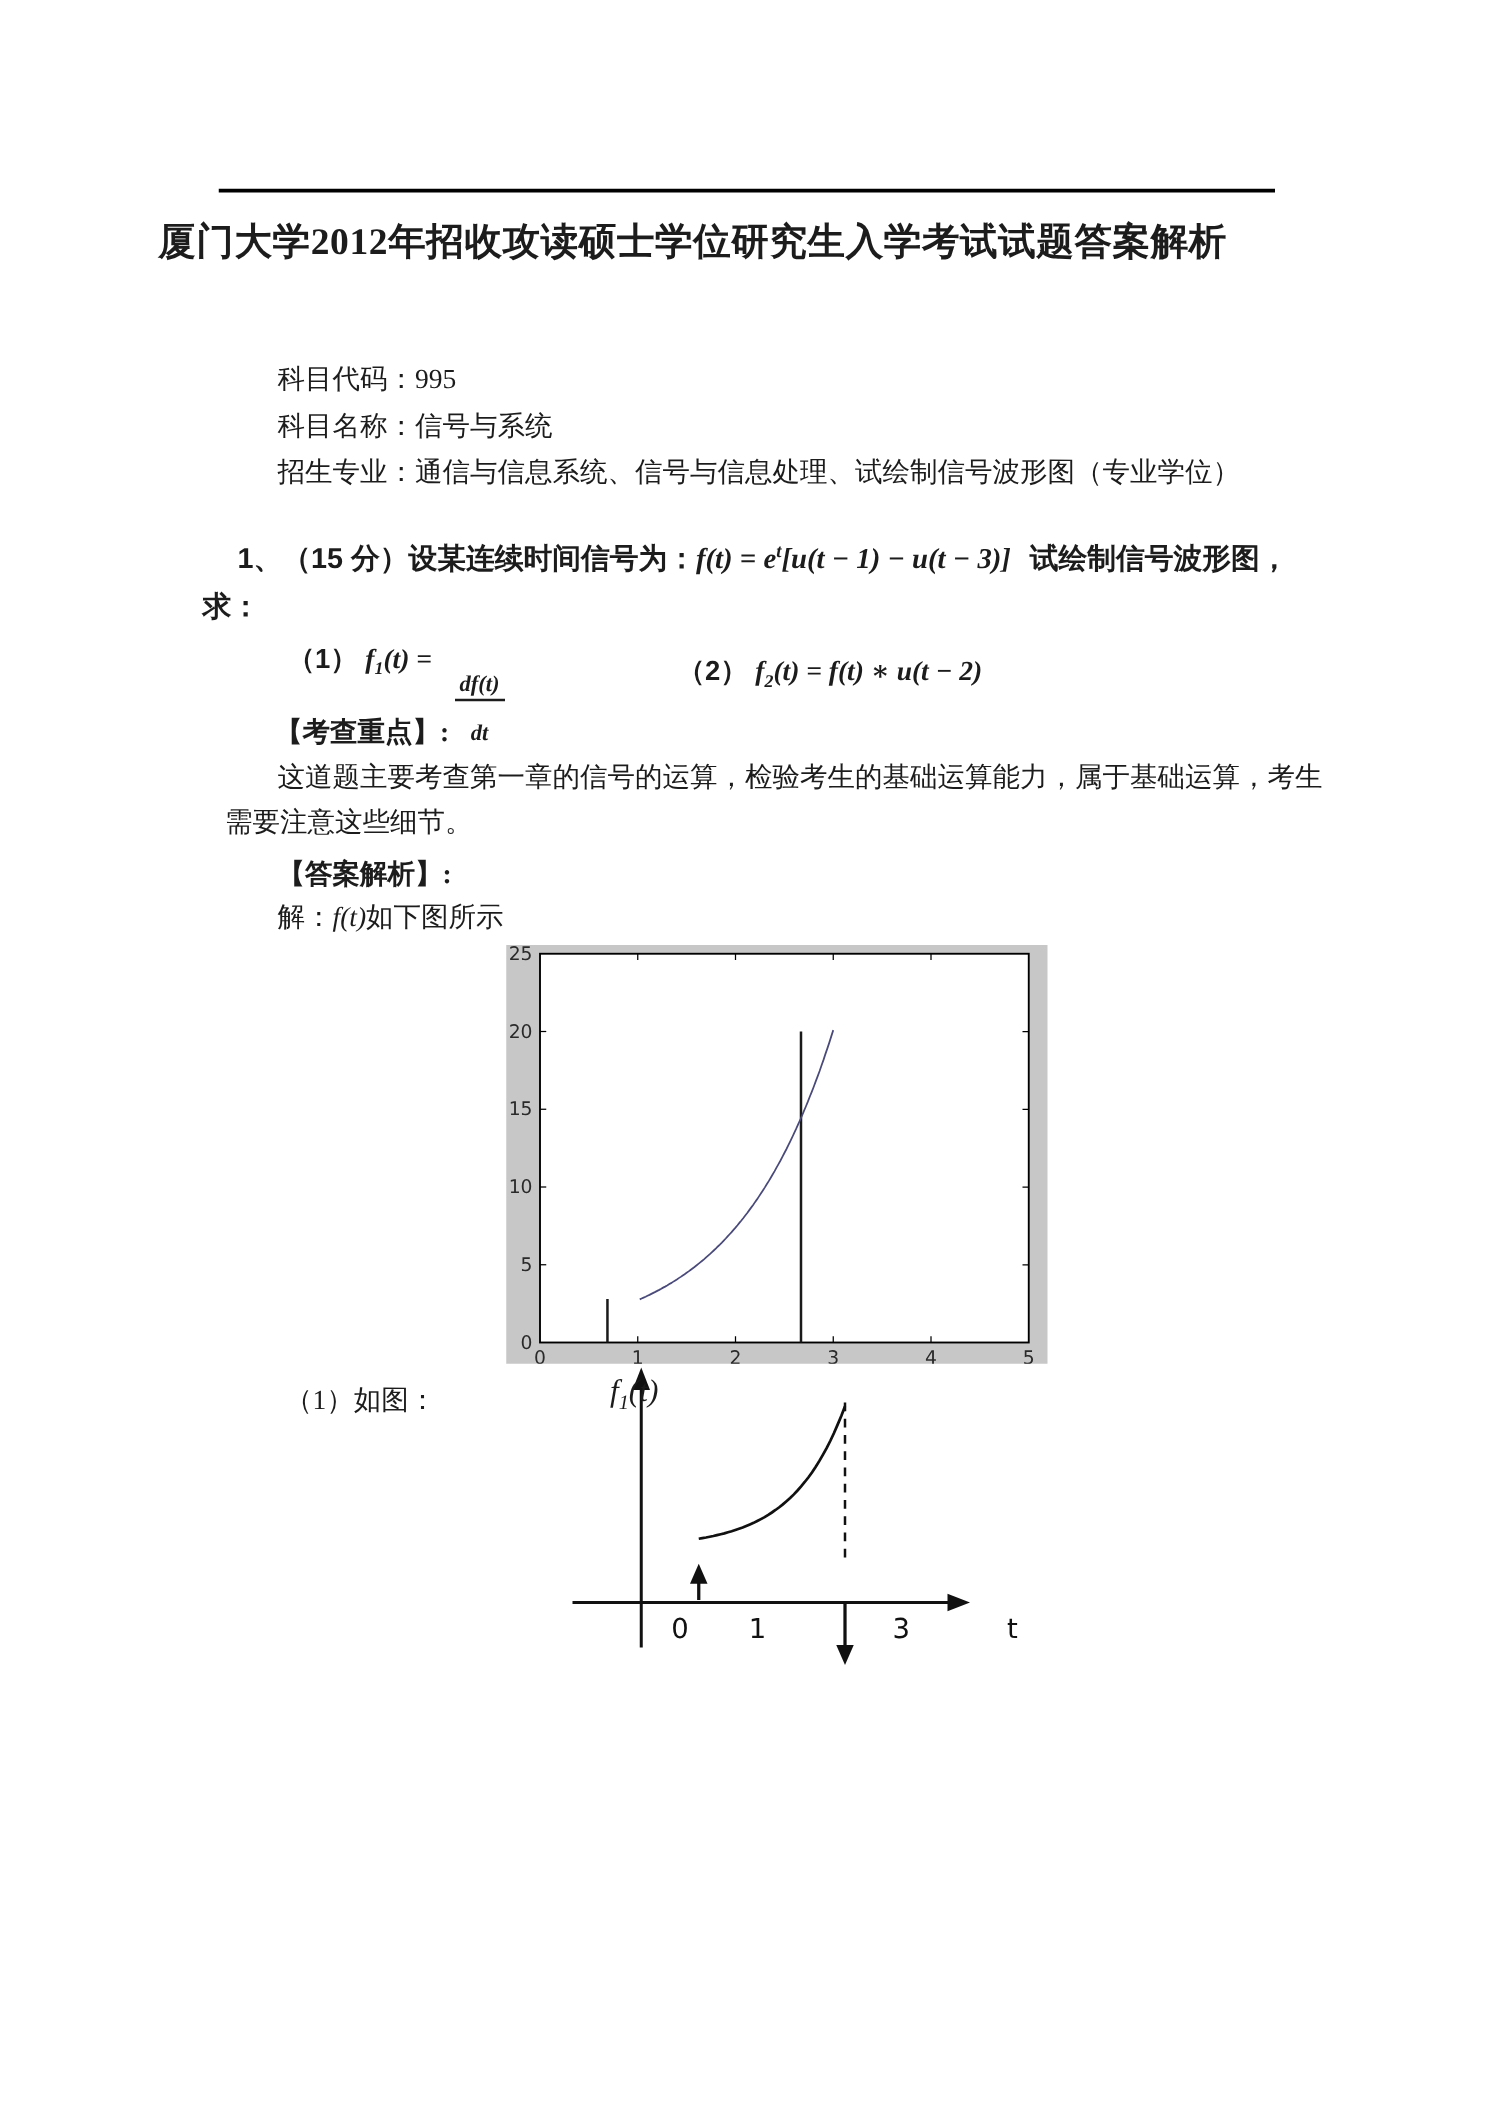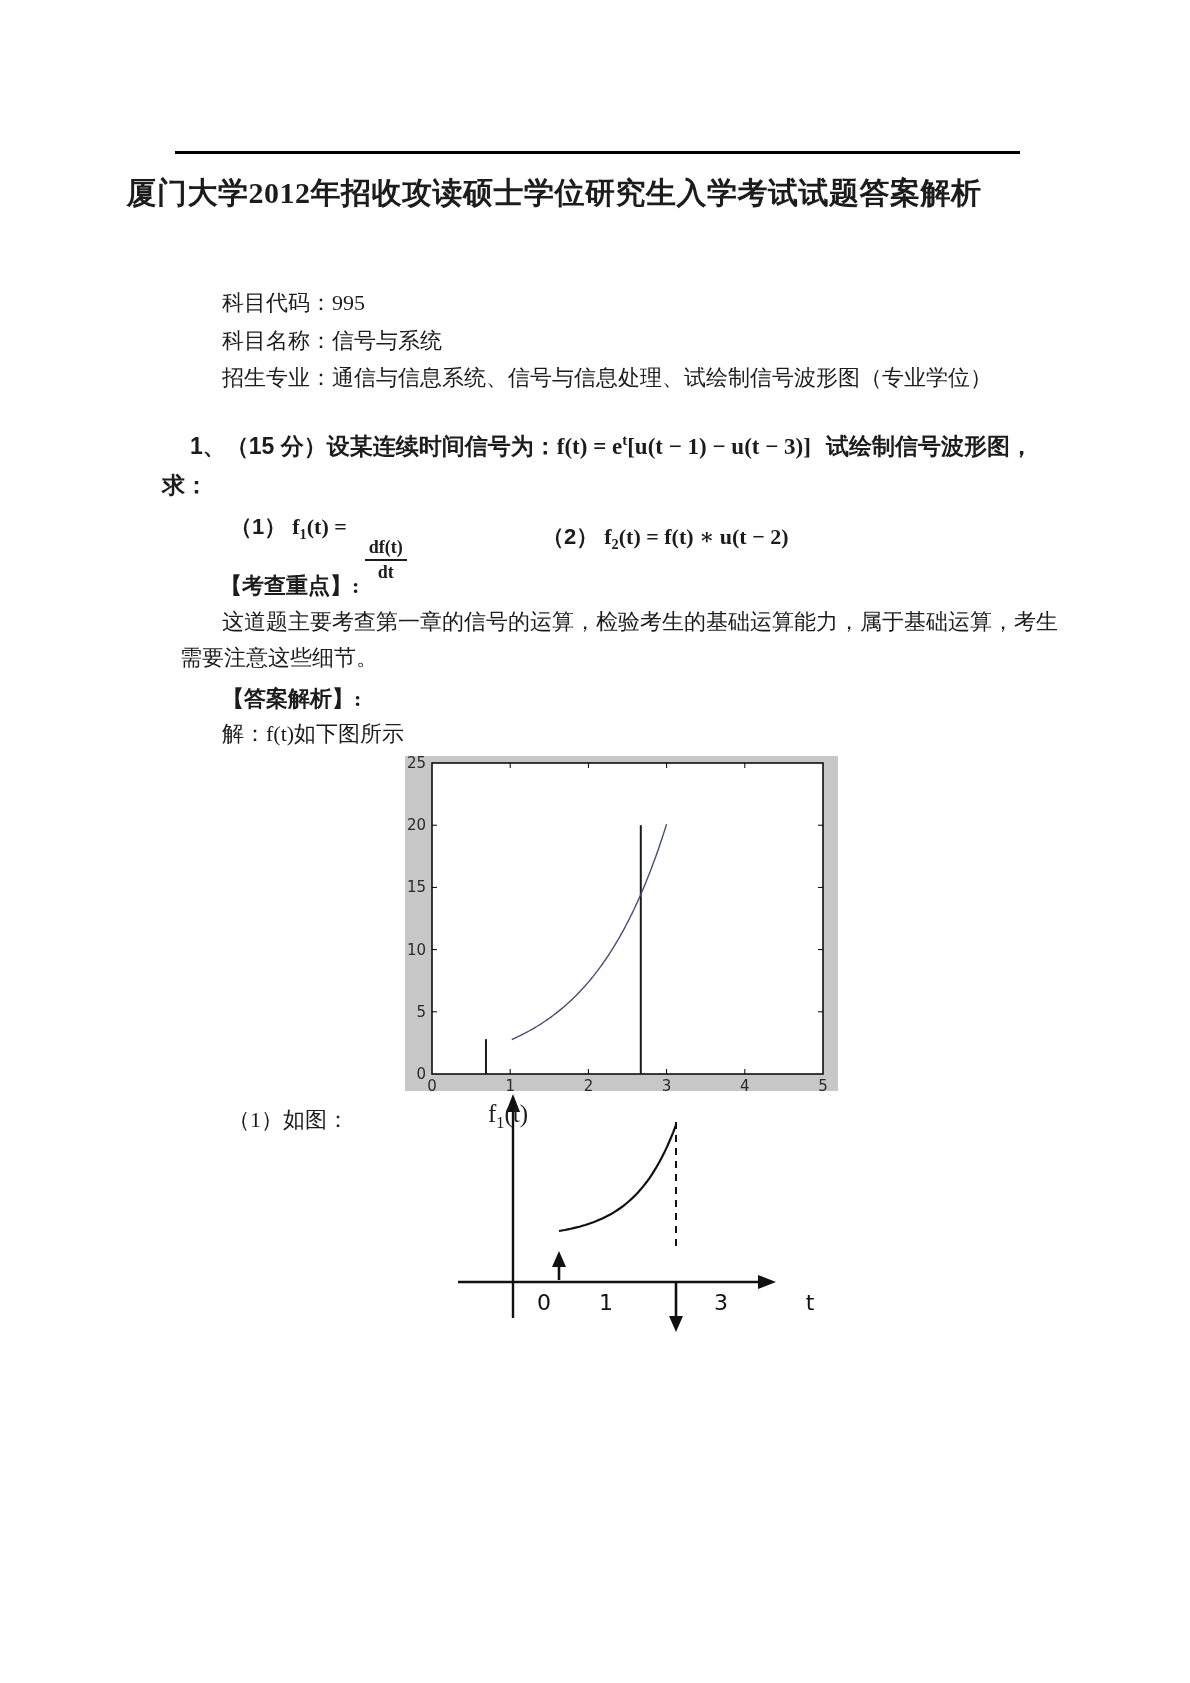--- a/index.html
+++ b/index.html
@@ -11,32 +11,32 @@
   }
   .abs { position:absolute; }
   .rule { left:175px; top:151px; width:845px; height:3px; background:#000; }
   .title {
     left:0; top:173px; width:1108px; text-align:center;
     font-size:30px; font-weight:bold; letter-spacing:0.5px;
   }
   .meta { left:222px; top:284px; font-size:22px; line-height:37.5px; }
   .q-line { left:190px; top:431px; font-size:23px; font-weight:bold;
             font-family:"Liberation Sans","DejaVu Sans",sans-serif; white-space:nowrap; }
-  .math { font-family:"Liberation Serif","DejaVu Serif",serif; }
+  .math { font-family:"Liberation Serif","DejaVu Serif",serif; font-style:italic; }
   .q-line .math { font-weight:bold; }
   .q-tail { margin-left:15px; }
   .seek { left:162px; top:470px; font-size:23px; font-weight:bold;
           font-family:"Liberation Sans","DejaVu Sans",sans-serif; }
   .formula-row1 { left:230px; top:512px; font-size:22px; font-weight:bold; white-space:nowrap; }
   .formula-row2 { left:542px; top:522px; font-size:22px; font-weight:bold; white-space:nowrap; }
   .paren-label { font-family:"Liberation Sans","DejaVu Sans",sans-serif; font-weight:bold; margin-right:6px; }
   .frac { display:inline-flex; flex-direction:column; text-align:center;
           vertical-align:-1.05em; font-size:18px; line-height:1.15; margin-left:18px; }
   .frac .num { border-bottom:2px solid #1c1c1c; padding:0 4px 1px 4px; }
-  .frac .den { padding-top:1px; }
+  .frac .den { padding-top:15px; }
   .heading { font-size:22px; font-weight:600; }
   .focus-h { left:220px; top:571px; }
   .para { font-size:22px; }
   .para1 { left:222px; top:607px; white-space:nowrap; }
   .para2 { left:180px; top:643px; }
   .answer-h { left:222px; top:684px; }
   .solution { left:222px; top:719px; font-size:22px; }
   sub { font-size:0.65em; }
   sup { font-size:0.65em; }
 
@@ -44,21 +44,21 @@
   .plot-wrap { left:405px; top:756px; width:433px; height:335px; background:#c7c7c7; }
   .plot-wrap svg { display:block; }
   .tick-label { font:15px "DejaVu Sans","Liberation Sans",sans-serif; fill:#2a2a2a; }
 
   
   .fig-caption { left:228px; top:1105px; font-size:22px; }
 
   
   .sketch-wrap { left:400px; top:1090px; width:460px; height:265px; }
   .sketch-ylabel { position:absolute; left:88px; top:10px; font-size:25px;
-                   font-family:"Liberation Serif","DejaVu Serif",serif;text-align:right; }
+                   font-style:italic; font-family:"Liberation Serif","DejaVu Serif",serif;text-align:right; }
   .sketch-num { font:22px "DejaVu Sans","Liberation Sans",sans-serif; fill:#111; }
 </style>
 </head>
 <body>
 
 <div class="abs rule"></div>
 
 <div class="abs title">厦门大学2012年招收攻读硕士学位研究生入学考试试题答案解析</div>
 
 <div class="abs meta">

